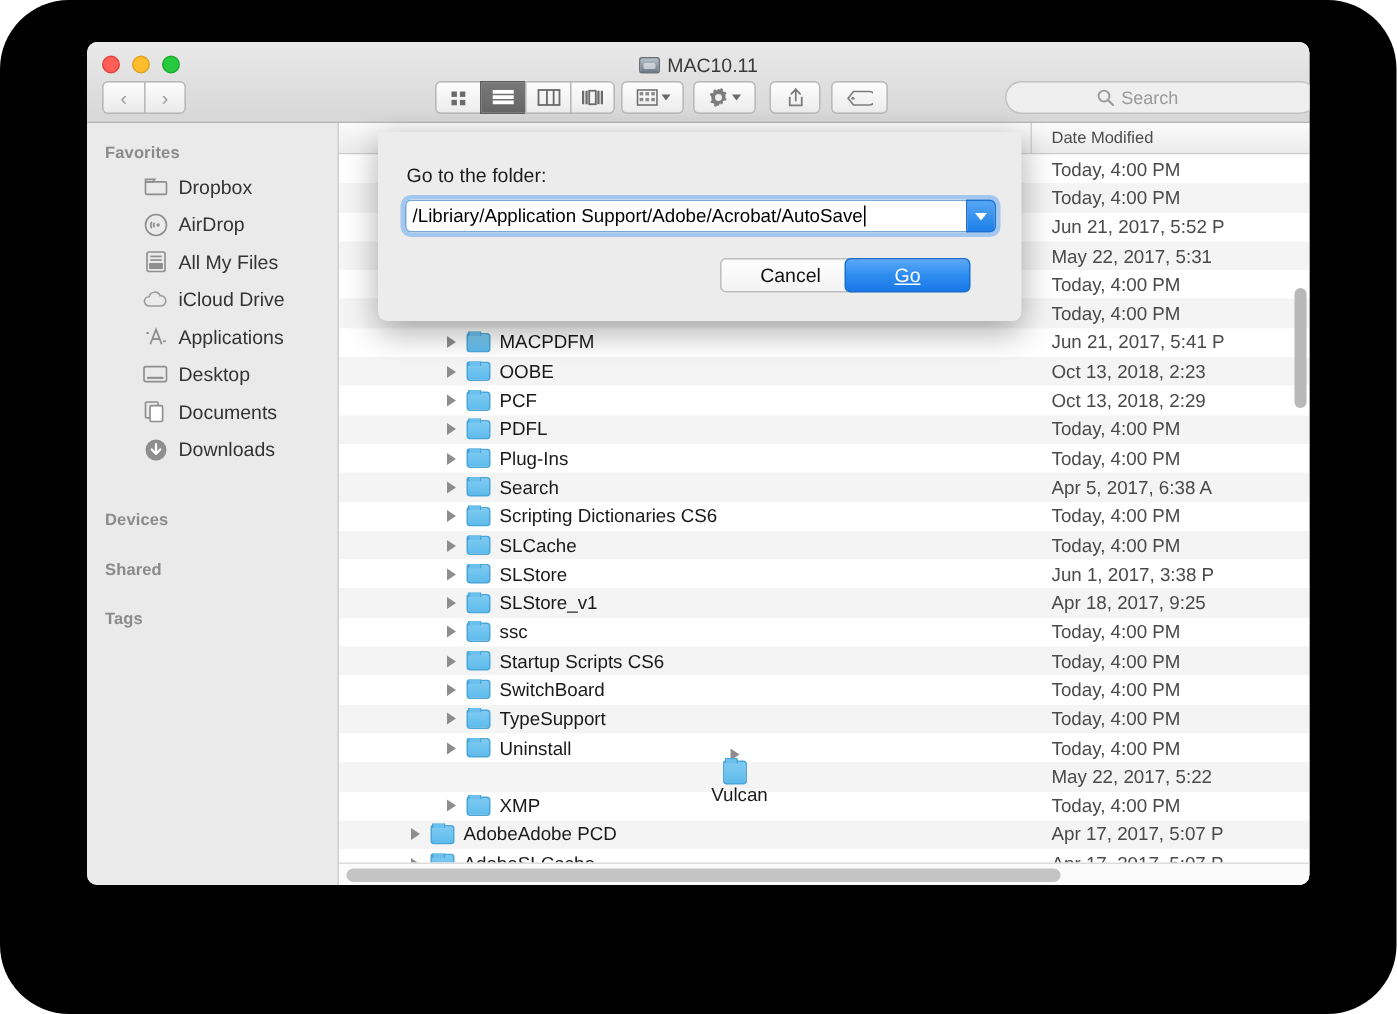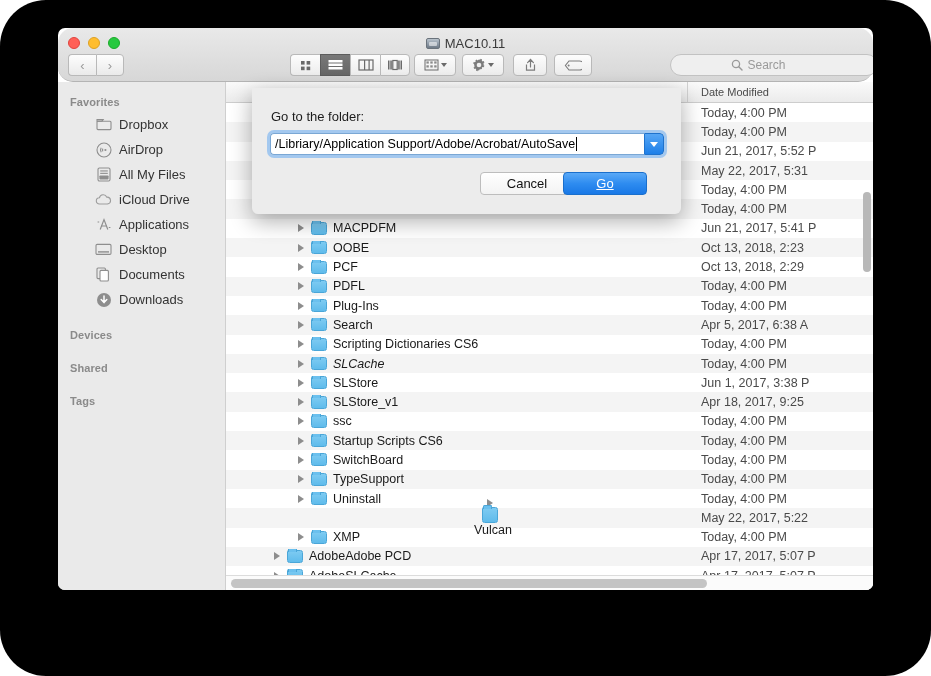--- a/index.html
+++ b/index.html
@@ -28,21 +28,20 @@
     background: #ffffff;
     box-shadow: 0 10px 40px rgba(0,0,0,0.55);
   }
 
   
   #titlebar {
     position: relative;
     height: 54px;
     background: linear-gradient(to bottom, #e9e9e9 0%, #d7d7d7 100%);
     border-bottom: 1px solid #b4b4b4;
-    border-radius: 15px;
   }
   .traffic-lights {
     position: absolute; left: 10px; top: 9px;
     display: flex; gap: 8px;
   }
   .tl { width: 12px; height: 12px; border-radius: 50%; }
   .tl-close { background: #ff5f56; border: .5px solid #e0443e; }
   .tl-min   { background: #ffbd2e; border: .5px solid #dea123; }
   .tl-max   { background: #27c93f; border: .5px solid #1aab29; }
 
@@ -459,21 +458,21 @@
       <div class="sb-item">
         <span class="sb-icon">
           <svg width="16" height="16" viewBox="0 0 16 16">
             <circle cx="8" cy="8" r="7" fill="#8e8e8e"></circle>
             <path d="M8 4 L8 10 M5.2 7.6 L8 10.6 L10.8 7.6" stroke="#ffffff" stroke-width="1.5" fill="none" stroke-linecap="round" stroke-linejoin="round"></path>
           </svg>
         </span>
         <span>Downloads</span>
       </div>
 
-      <div class="sb-header" style="margin-top:11px">Devices</div>
+      <div class="sb-header" style="margin-top:23px">Devices</div>
       <div class="sb-header" style="margin-top:11px">Shared</div>
       <div class="sb-header" style="margin-top:11px">Tags</div>
     </div>
 
     <div id="filelist">
 
       <div id="col-header">
         <div class="col-name">
           <span class="sort-arrow">˄</span>
         </div>
@@ -557,21 +556,21 @@
           </div>
           <div class="frow odd">
             <div class="fname" style="padding-left: 72px;">
               <span class="disc"></span>
               <span class="folder"></span>
               <span>Scripting Dictionaries CS6</span>
             </div>
             <div class="fdate">Today, 4:00 PM</div>
           </div>
           <div class="frow even">
-            <div class="fname" style="padding-left: 72px; font-style: italic;">
+            <div class="fname" style="padding-left: 72px;">
               <span class="disc"></span>
               <span class="folder"></span>
               <span>SLCache</span>
             </div>
             <div class="fdate">Today, 4:00 PM</div>
           </div>
           <div class="frow odd">
             <div class="fname" style="padding-left: 72px;">
               <span class="disc"></span>
               <span class="folder"></span>

